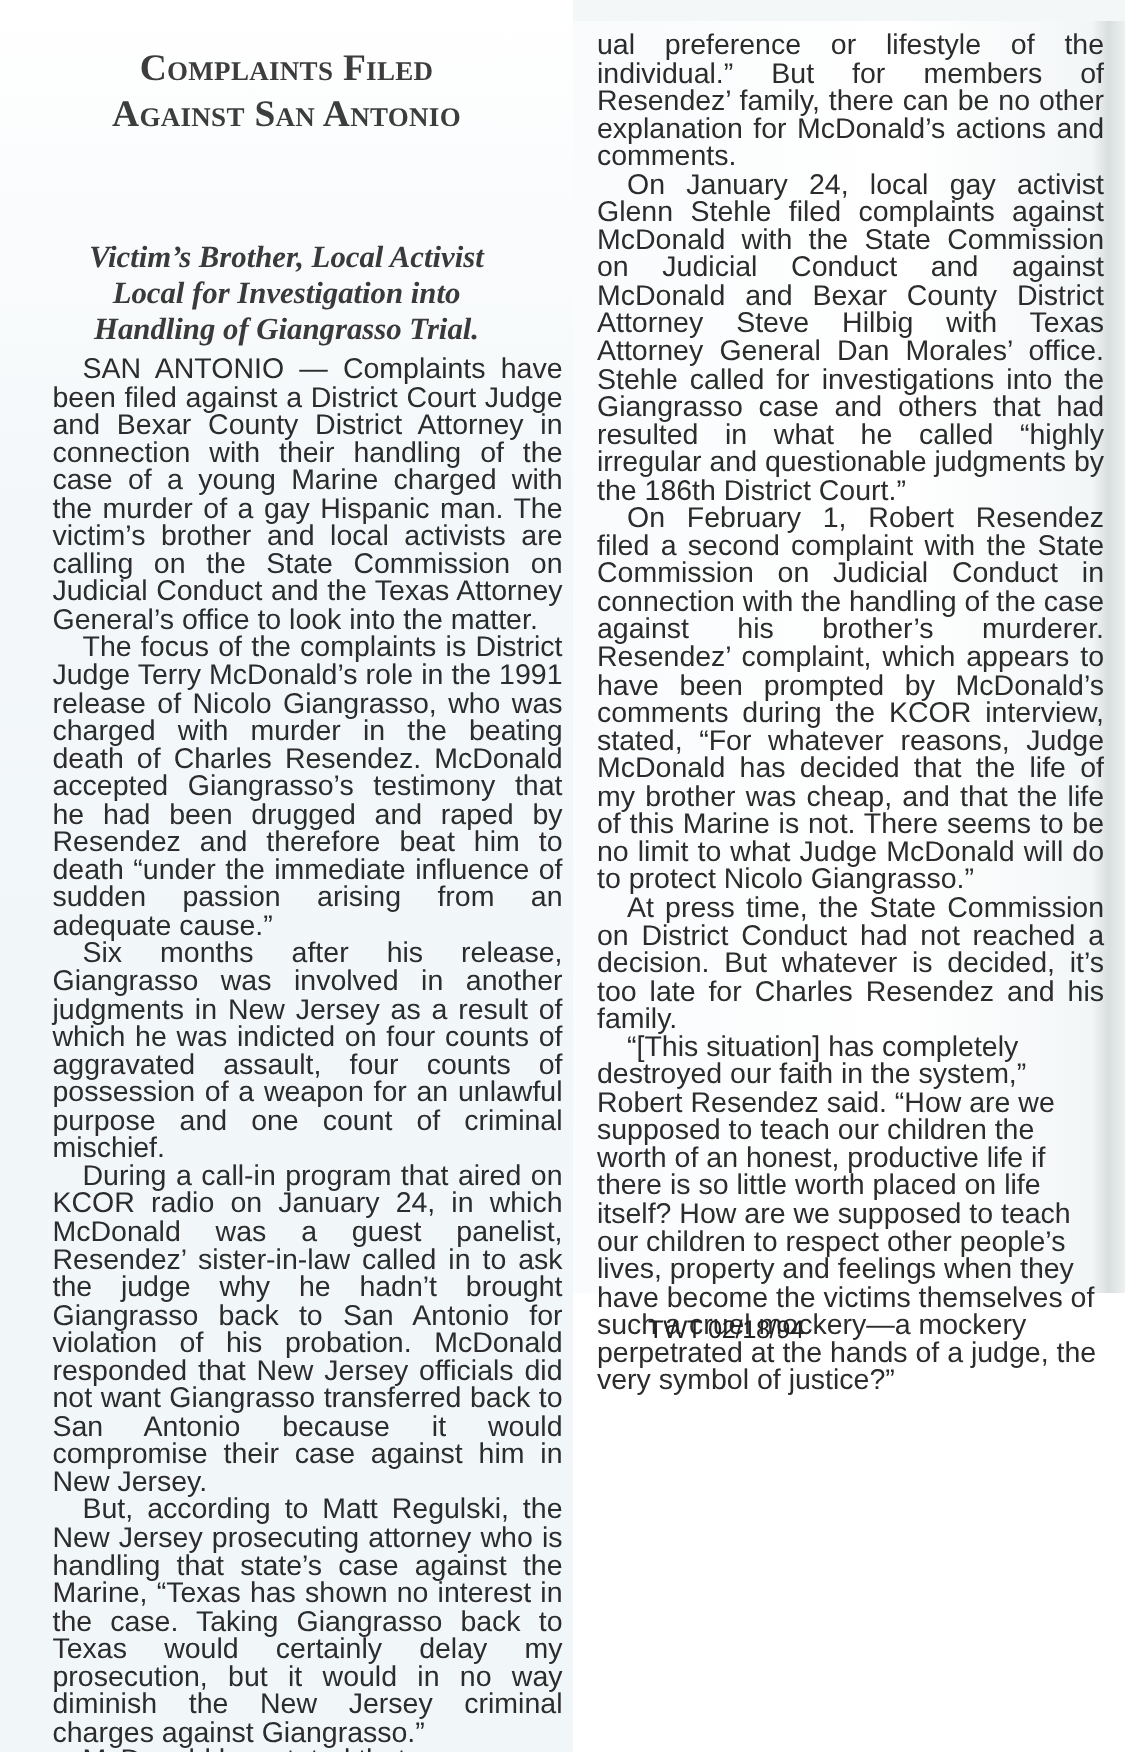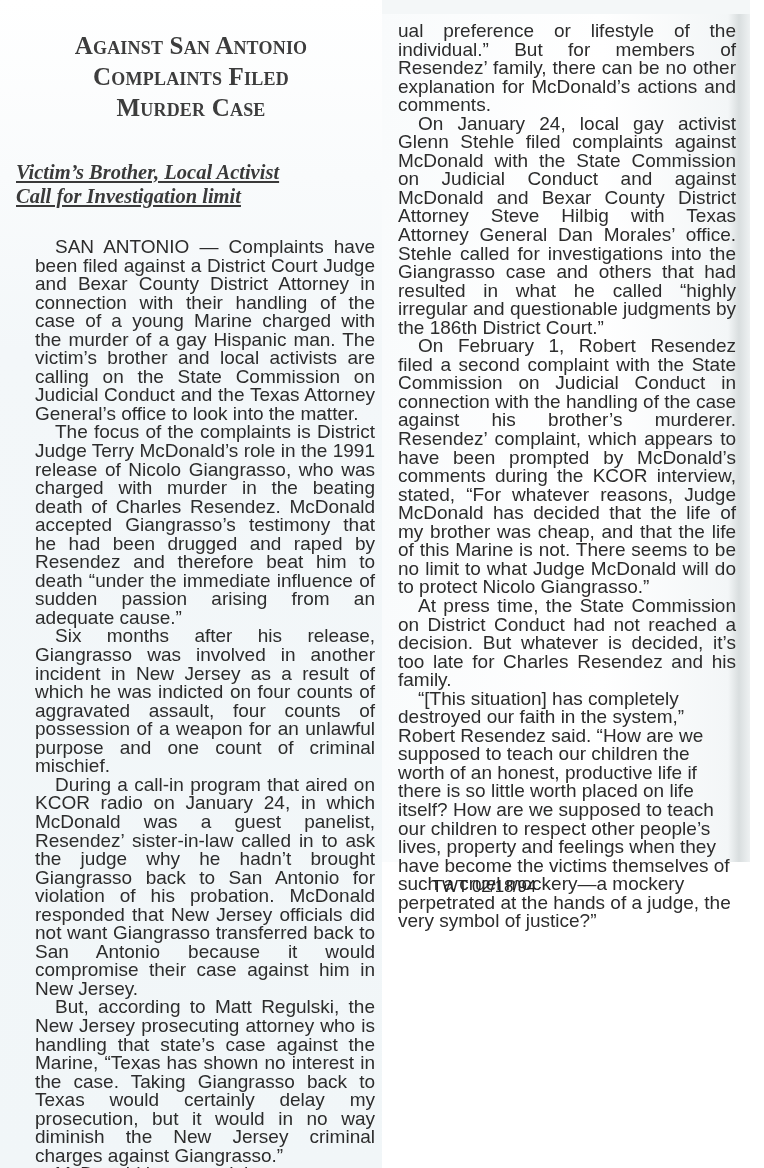--- a/index.html
+++ b/index.html
@@ -25,22 +25,22 @@
   .right-edge {
     position: absolute; left: 750px; top: 0; width: 14px; height: 1168px; background: #ffffff;
   }
   .headline {
     position: absolute; left: 14px; top: 30px; width: 354px;
     font-family: "Liberation Serif", serif; font-weight: bold; text-align: center;
     color: #3d3d3d; font-size: 25px; line-height: 31px; font-variant: small-caps; letter-spacing: 0.2px;
   }
   .subhead {
     position: absolute; left: 16px; top: 160px; width: 350px;
-    font-family: "Liberation Serif", serif; font-weight: bold; font-style: italic; 
-    color: #3a3a3a; font-size: 20.5px; line-height: 24px; text-decoration: underline;
+    font-family: "Liberation Serif", serif; font-weight: bold; font-style: italic; text-align: center;
+    color: #3a3a3a; font-size: 20.5px; line-height: 24px;
   }
   .body-text {
     position: absolute; font-size: 19px; line-height: 18.55px; text-align: justify; color: #2c2c2c;
     hyphens: manual;
   }
   .body-text p { margin: 0; text-indent: 20px; }
   .body-text p.cont { text-indent: 0; }
   .left-body { left: 22px; top: 238px; width: 340px; margin-left: 13px; }
   .right-body { left: 398px; top: 22px; width: 338px; }
   .footer-tag {
@@ -51,34 +51,34 @@
 <body>
 
 <div class="page">
   <div class="col-left"></div>
   <div class="col-right"></div>
 </div>
 <div class="below-right"></div>
 <div class="right-edge"></div>
 
 <div class="headline">
+  <div>Complaints Filed</div>
   <div>Against San Antonio</div>
-  <div>Complaints Filed</div>
-  <div>Murder Case</div>
 </div>
 
 <div class="subhead">
   <div>Victim’s Brother, Local Activist</div>
-  <div>Call for Investigation limit</div>
+  <div>Local for Investigation into</div>
+  <div>Handling of Giangrasso Trial.</div>
 </div>
 
 <div class="body-text left-body">
   <p>SAN ANTONIO — Complaints have been filed against a District Court Judge and Bexar County District Attorney in connection with their handling of the case of a young Marine charged with the murder of a gay Hispanic man. The victim’s brother and local activists are calling on the State Commission on Judicial Conduct and the Texas Attorney General’s office to look into the matter.</p>
   <p>The focus of the complaints is District Judge Terry McDonald’s role in the 1991 release of Nicolo Giangrasso, who was charged with murder in the beating death of Charles Resendez. McDonald accepted Giangrasso’s testimony that he had been drugged and raped by Resendez and therefore beat him to death “under the immediate influence of sudden passion arising from an adequate cause.”</p>
-  <p>Six months after his release, Giangrasso was involved in another incident in New Jersey as a result of which he was indicted on four counts of aggravated assault, four counts of possession of a weapon for an unlawful purpose and one count of criminal mischief.</p>
+  <p>Six months after his release, Giangrasso was involved in another judgments in New Jersey as a result of which he was indicted on four counts of aggravated assault, four counts of possession of a weapon for an unlawful purpose and one count of criminal mischief.</p>
   <p>During a call-in program that aired on KCOR radio on January 24, in which McDonald was a guest panelist, Resendez’ sister-in-law called in to ask the judge why he hadn’t brought Giangrasso back to San Antonio for violation of his probation. McDonald responded that New Jersey officials did not want Giangrasso transferred back to San Antonio because it would compromise their case against him in New Jersey.</p>
   <p>But, according to Matt Regulski, the New Jersey prosecuting attorney who is handling that state’s case against the Marine, “Texas has shown no interest in the case. Taking Giangrasso back to Texas would certainly delay my prosecution, but it would in no way diminish the New Jersey criminal charges against Giangrasso.”</p>
   <p style="text-align:left">McDonald has stated that Giangrasso’s release “had nothing to do with the sex-</p>
 </div>
 
 <div class="body-text right-body">
   <p class="cont">ual preference or lifestyle of the individual.” But for members of Resendez’ family, there can be no other explanation for McDonald’s actions and comments.</p>
   <p>On January 24, local gay activist Glenn Stehle filed complaints against McDonald with the State Commission on Judicial Conduct and against McDonald and Bexar County District Attorney Steve Hilbig with Texas Attorney General Dan Morales’ office. Stehle called for investigations into the Giangrasso case and others that had resulted in what he called “highly irregular and questionable judgments by the 186th District Court.”</p>
   <p>On February 1, Robert Resendez filed a second complaint with the State Commission on Judicial Conduct in connection with the handling of the case against his brother’s murderer. Resendez’ complaint, which appears to have been prompted by McDonald’s comments during the KCOR interview, stated, “For whatever reasons, Judge McDonald has decided that the life of my brother was cheap, and that the life of this Marine is not. There seems to be no limit to what Judge McDonald will do to protect Nicolo Giangrasso.”</p>
   <p>At press time, the State Commission on District Conduct had not reached a decision. But whatever is decided, it’s too late for Charles Resendez and his family.</p>

